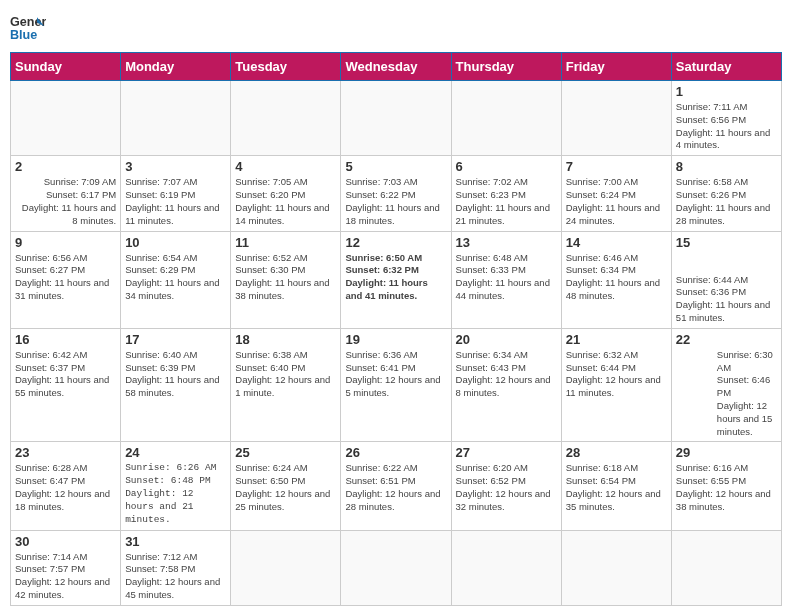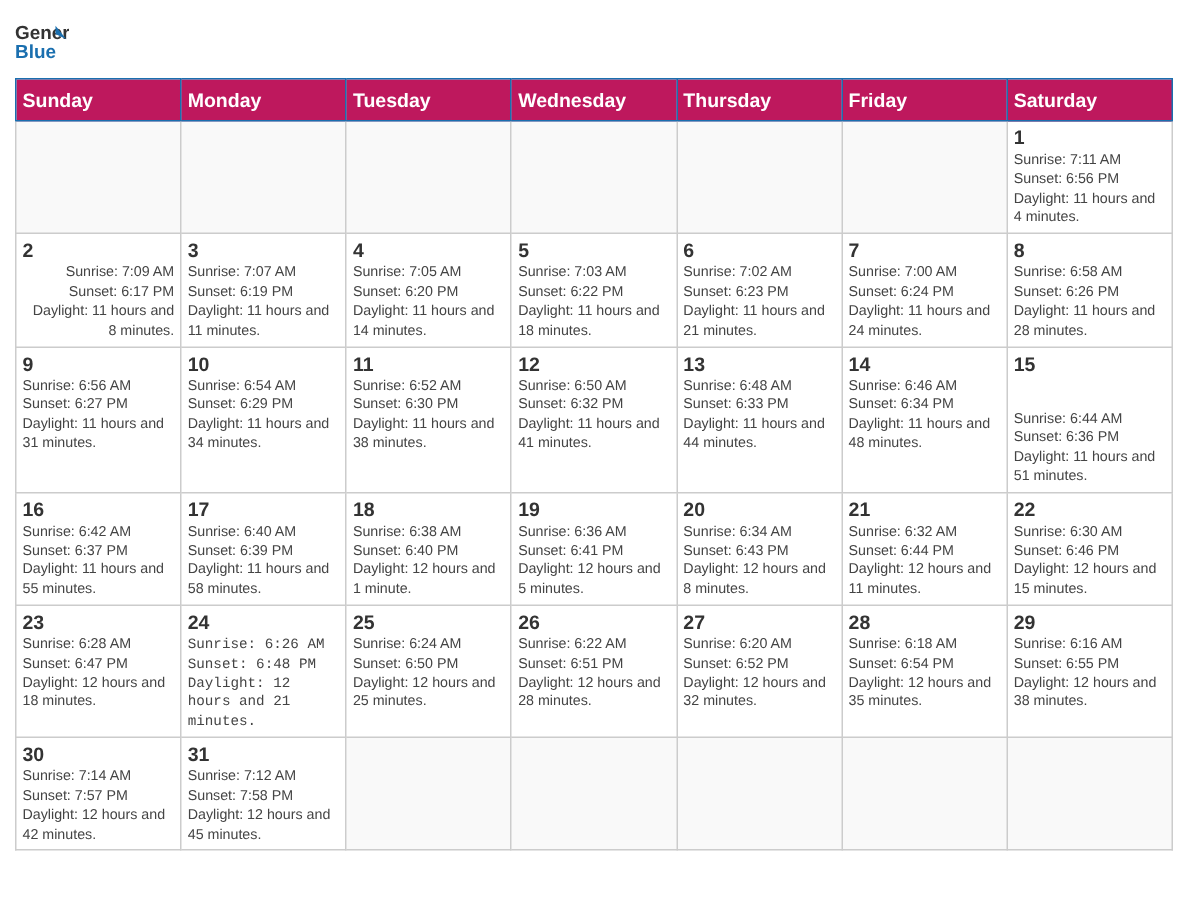--- a/index.html
+++ b/index.html
@@ -183,21 +183,21 @@
 Daylight: 11 hours and 34 minutes.</div>
         </td>
         <td>
           <span class="day-num">11</span>
           <div class="day-info" style="white-space: pre-line;">Sunrise: 6:52 AM
 Sunset: 6:30 PM
 Daylight: 11 hours and 38 minutes.</div>
         </td>
         <td>
           <span class="day-num">12</span>
-          <div class="day-info" style="white-space: pre-line;">Sunrise: 6:50 AM
+          <div class="day-info" style="white-space: pre-line; font-weight: bold;">Sunrise: 6:50 AM
 Sunset: 6:32 PM
 Daylight: 11 hours and 41 minutes.</div>
         </td>
         <td>
           <span class="day-num">13</span>
           <div class="day-info" style="white-space: pre-line;">Sunrise: 6:48 AM
 Sunset: 6:33 PM
 Daylight: 11 hours and 44 minutes.</div>
         </td>
         <td>
@@ -245,21 +245,21 @@
 Daylight: 12 hours and 8 minutes.</div>
         </td>
         <td>
           <span class="day-num">21</span>
           <div class="day-info" style="white-space: pre-line;">Sunrise: 6:32 AM
 Sunset: 6:44 PM
 Daylight: 12 hours and 11 minutes.</div>
         </td>
         <td>
           <span class="day-num">22</span>
-          <div class="day-info" style="white-space: pre-line;">Sunrise: 6:30 AM
+          <div class="day-info" style="white-space: pre-line; margin-left: 41px;">Sunrise: 6:30 AM
 Sunset: 6:46 PM
 Daylight: 12 hours and 15 minutes.</div>
         </td>
       </tr>
       <tr class="cal-row">
         <td>
           <span class="day-num">23</span>
           <div class="day-info" style="white-space: pre-line;">Sunrise: 6:28 AM
 Sunset: 6:47 PM
 Daylight: 12 hours and 18 minutes.</div>

